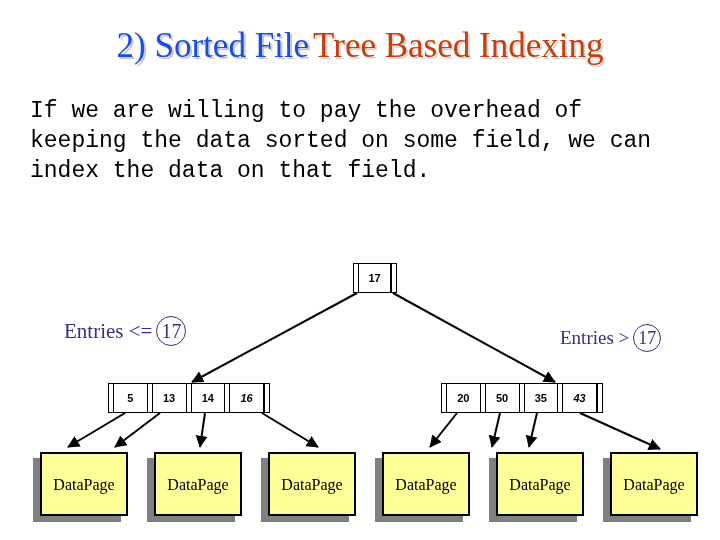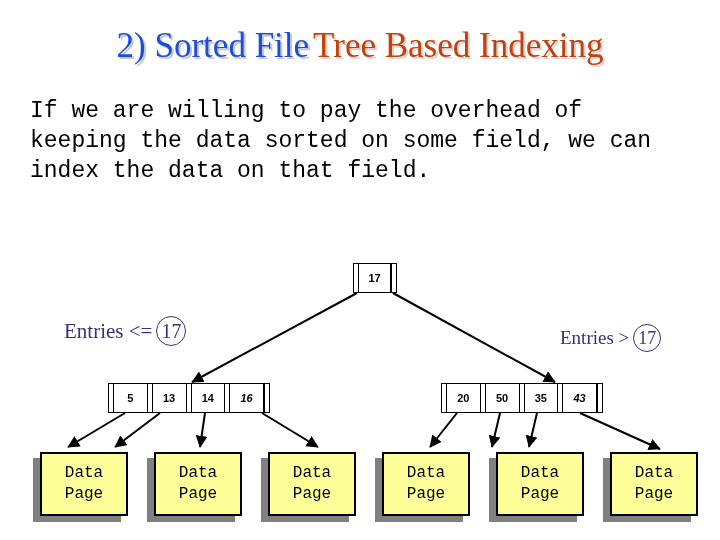--- a/index.html
+++ b/index.html
@@ -167,24 +167,24 @@
 
   
   .data-page {
     position: absolute;
     width: 88px;
     height: 64px;
     background: #ffff99;
     border: 2.2px solid #000000;
     box-sizing: border-box;
     display: flex;
-    flex-direction: column;
+    flex-direction: row;
     align-items: center;
     justify-content: center;
-    font-family: Liberation Mono, monospace;
+    font-family: Liberation Serif, serif;
     font-size: 16px;
     line-height: 21px;
     color: #000000;
     z-index: 2;
   }
   .data-page-shadow {
     position: absolute;
     width: 88px;
     height: 64px;
     background: #808080;

